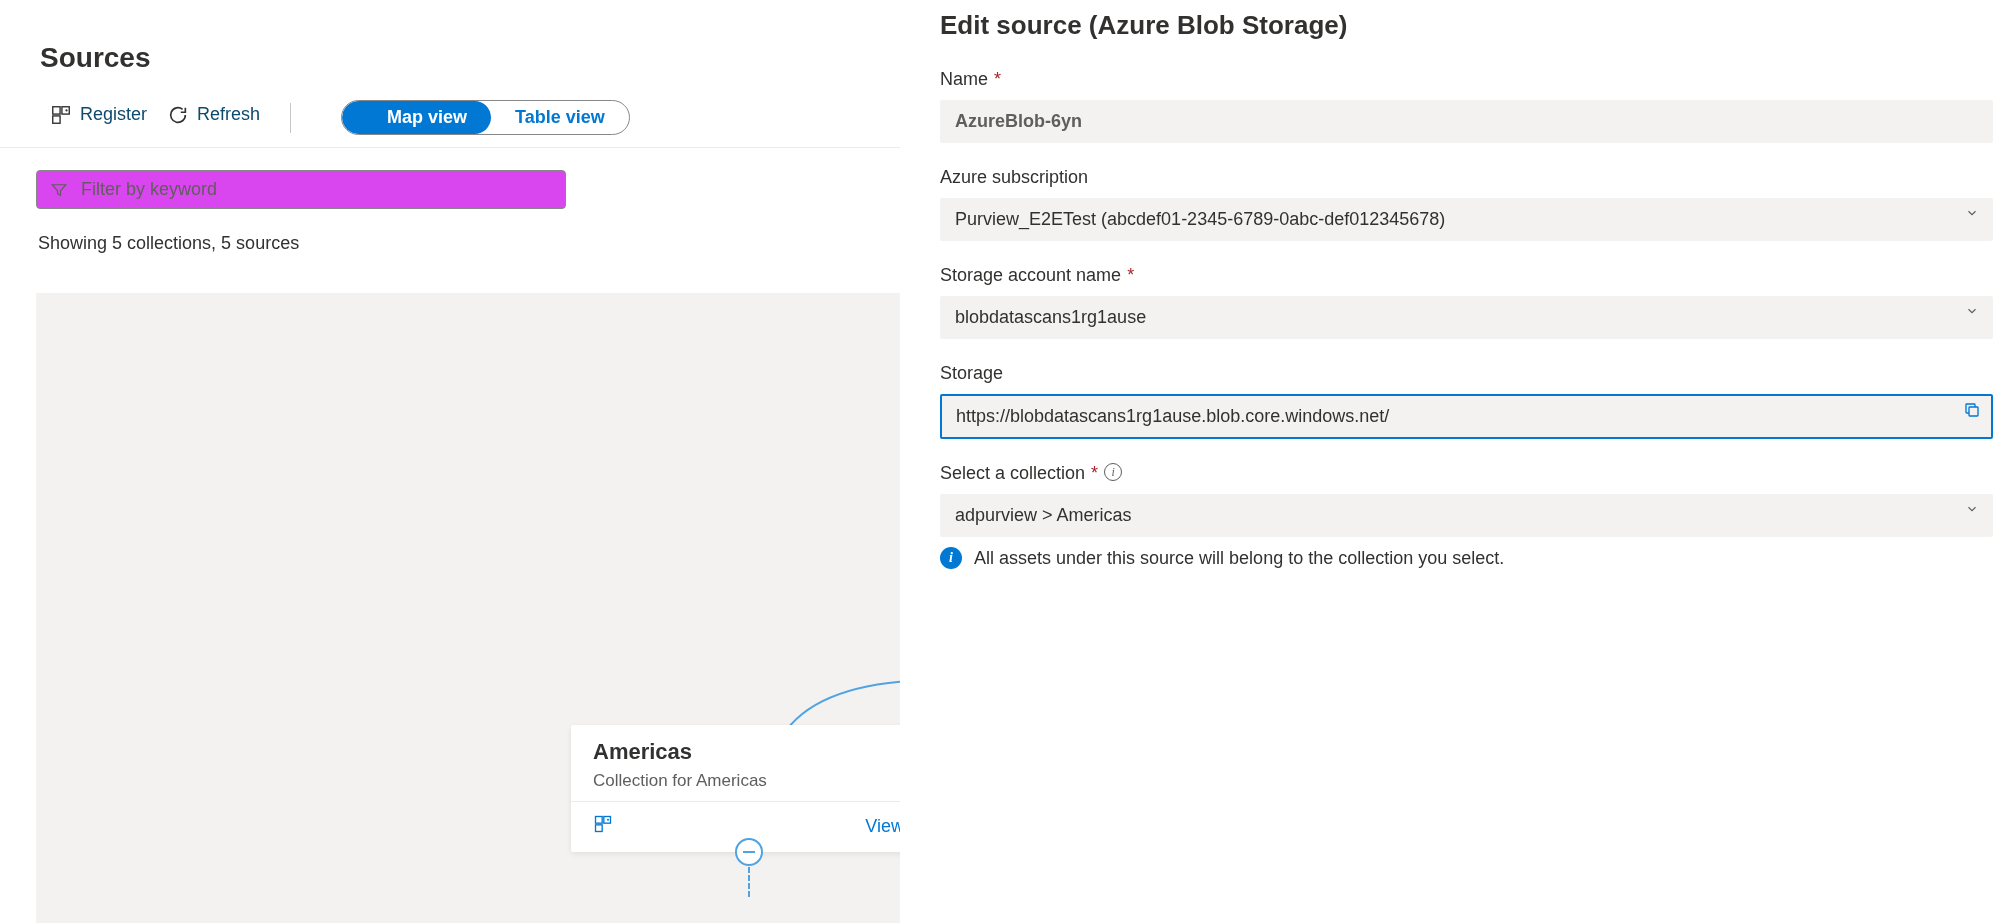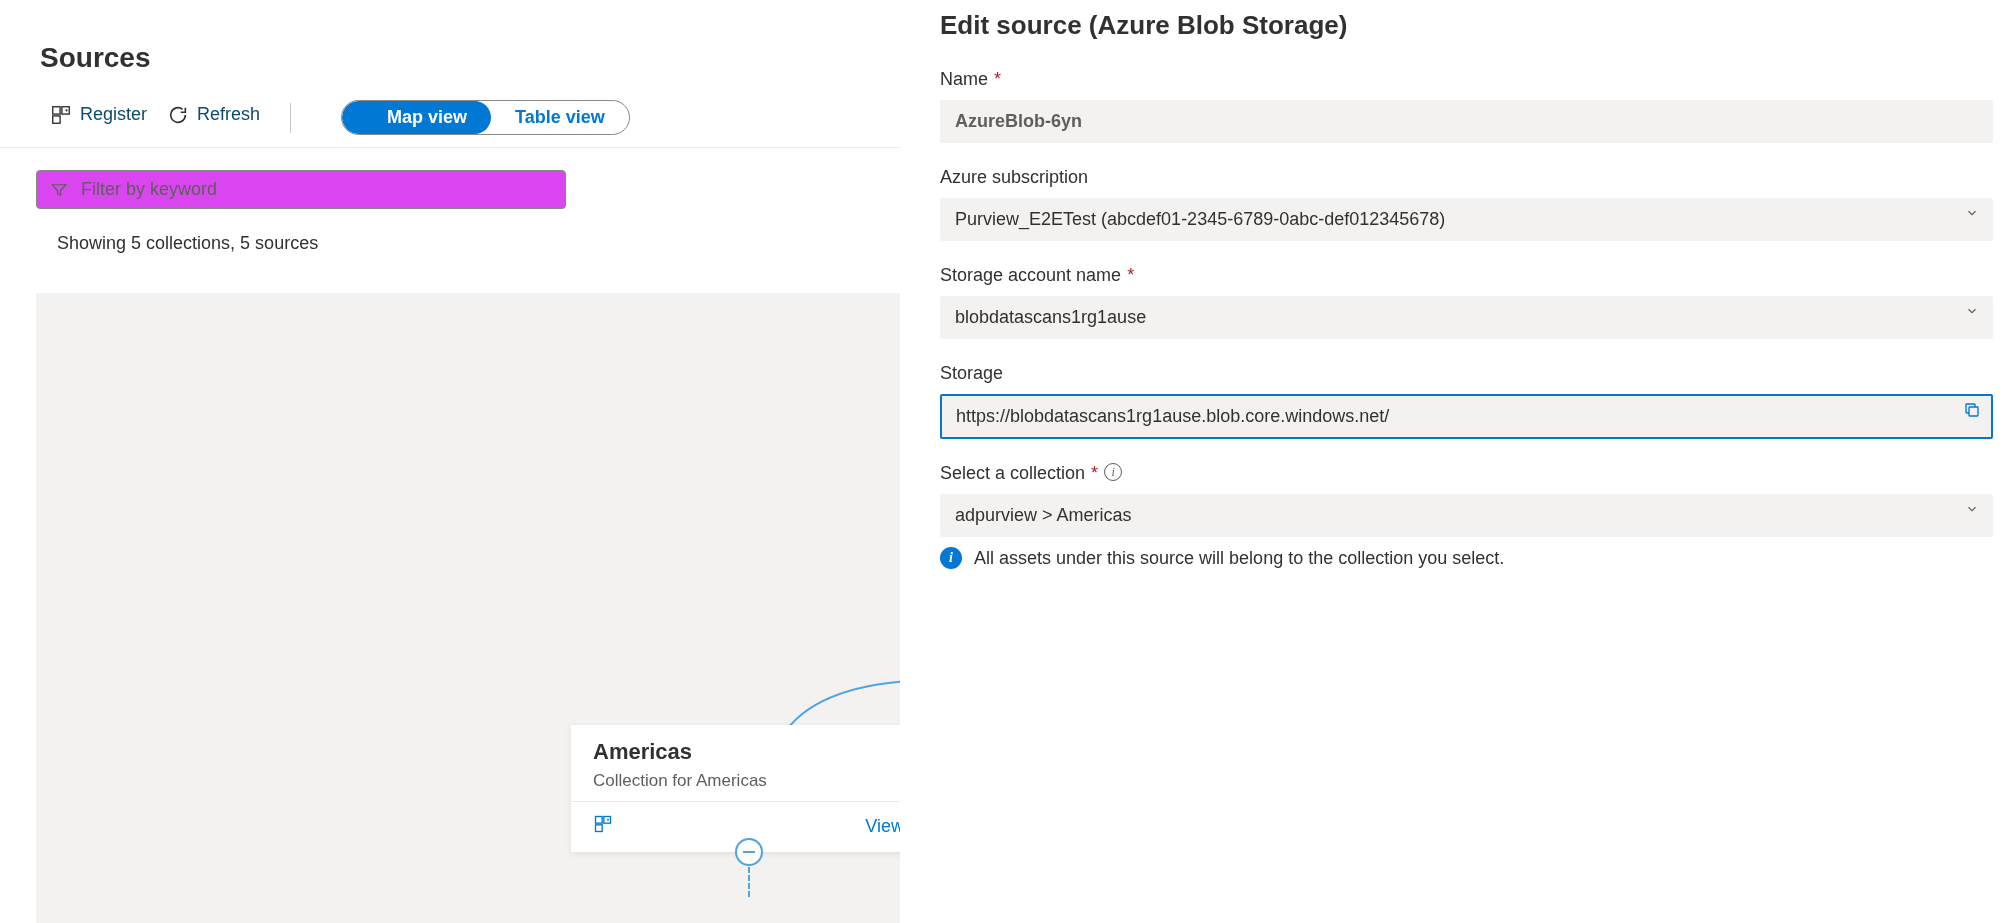--- a/index.html
+++ b/index.html
@@ -15,21 +15,21 @@
   .view-toggle { display: inline-flex; border: 1px solid #8a8886; border-radius: 999px; overflow: hidden; margin-left: 30px; }
   .toggle-item { padding: 6px 24px; font-size: 18px; border: none; background: none; cursor: pointer; color: #0078d4; font-weight: 600; }
   .toggle-item.active { background: #0078d4; color: #fff; border-radius: 999px; padding-left: 45px; }
 
   .filter-row { padding: 22px 0 10px 36px; }
   .filter-input-wrap { position: relative; width: 530px; }
   .filter-input-wrap svg { position: absolute; left: 14px; top: 50%; transform: translateY(-50%); width: 18px; height: 18px; stroke: #605e5c; }
   .filter-input { width: 100%; padding: 8px 12px 8px 44px; border: 1px solid #8a8886; border-radius: 4px; font-size: 18px; color: #323130; background: #d946ef; }
   .filter-input::placeholder { color: #605e5c; }
 
-  .showing-txt { font-size: 18px; color: #323130; padding: 14px 0 18px 38px; margin-left: 19px; }
+  .showing-txt { font-size: 18px; color: #323130; padding: 14px 0 18px 38px; }
 
   .canvas { position: absolute; left: 36px; right: 0; top: 275px; bottom: 0; background: #f3f2f1; overflow: hidden; }
   .curve1 { position: absolute; left: 735px; top: 385px; }
   .node-card { position: absolute; left: 535px; top: 432px; width: 355px; background: #fff; border-radius: 2px; box-shadow: 0 2px 6px rgba(0,0,0,0.08); }
   .node-head { padding: 14px 22px 10px 22px; }
   .node-title { font-size: 22px; font-weight: 600; color: #323130; }
   .node-sub { font-size: 17px; color: #605e5c; margin-top: 6px; }
   .node-foot { display: flex; align-items: center; justify-content: space-between; padding: 12px 22px 14px 22px; border-top: 1px solid #edebe9; }
   .node-foot a { color: #0078d4; font-size: 18px; text-decoration: none; }
   .collapse-badge { position: absolute; left: 50%; bottom: -14px; transform: translateX(-50%); width: 28px; height: 28px; border: 2px solid #4fa3e3; border-radius: 50%; background: #fff; display: flex; align-items: center; justify-content: center; }

